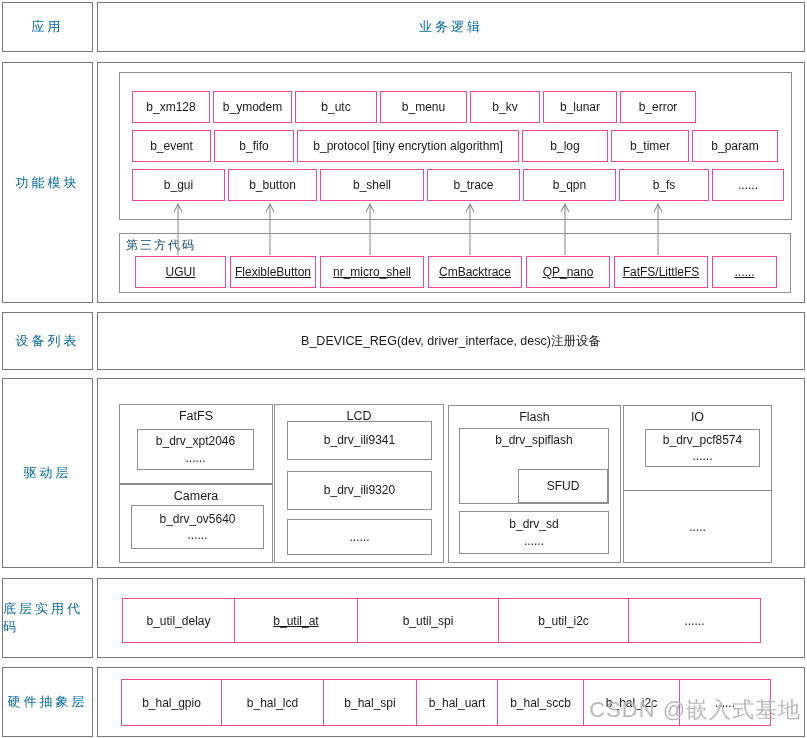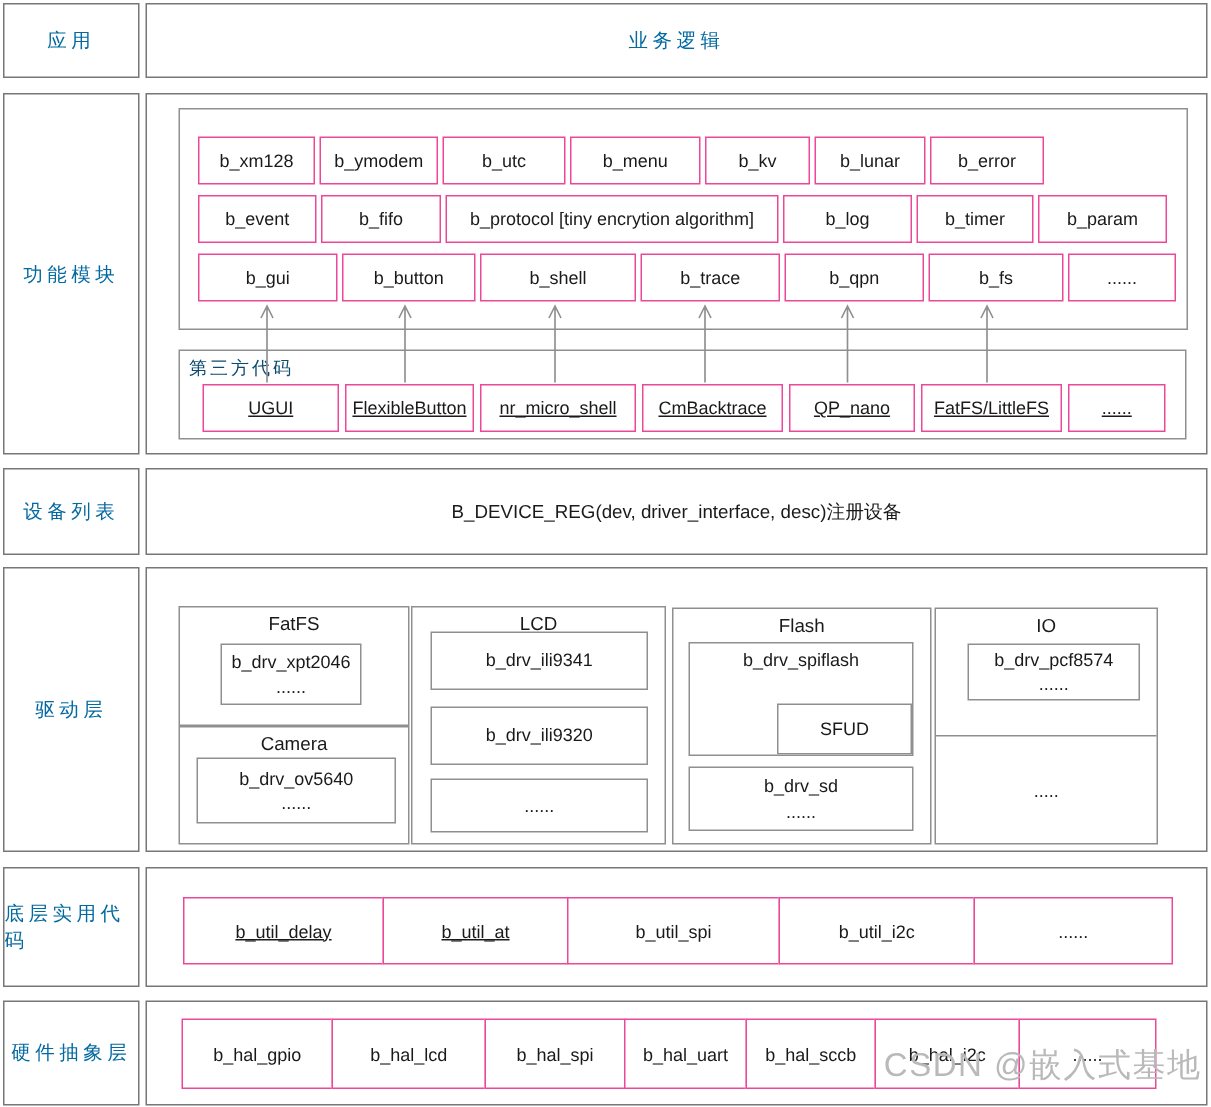--- a/index.html
+++ b/index.html
@@ -123,21 +123,21 @@
     </g>
   </svg>
 
   <div class="rbox centered" style="top:312px;height:58px;font-size:12.5px;">
     <span>B_DEVICE_REG(dev, driver_interface, desc)注册设备</span>
   </div>
 
   <div class="rbox" style="top:378px;height:190px;">
     <div class="dgroup" style="left:21px;top:25px;width:154px;height:80px;">
       <div class="dtitle">FatFS</div>
-      <div class="dcell" style="left:27px;top:24px;width:94px;height:41px;">
+      <div class="dcell" style="left:17px;top:24px;width:117px;height:41px;">
         <span>b_drv_xpt2046</span>
         <span>......</span>
       </div>
     </div>
     <div class="dgroup" style="left:21px;top:105px;width:154px;height:79px;">
       <div class="dtitle">Camera</div>
       <div class="dcell" style="left:11px;top:20px;width:133px;height:44px;">
         <span>b_drv_ov5640</span>
         <span>......</span>
       </div>
@@ -165,21 +165,21 @@
         <span>b_drv_pcf8574</span>
         <span>......</span>
       </div>
       <div class="divider" style="top:84px;"></div>
       <div class="centered" style="position:absolute;left:0;top:85px;width:100%;height:72px;font-size:12px;">.....</div>
     </div>
   </div>
 
   <div class="rbox" style="top:578px;height:80px;">
     <div class="urow" style="left:24px;top:19px;">
-      <div class="cell" style="width:134px;height:45px;text-decoration:underline;">b_util_delay</div>
+      <div class="cell" style="width:113px;height:45px;">b_util_delay</div>
       <div class="cell" style="width:124px;height:45px;text-decoration:underline;">b_util_at</div>
       <div class="cell" style="width:142px;height:45px;">b_util_spi</div>
       <div class="cell" style="width:131px;height:45px;">b_util_i2c</div>
       <div class="cell" style="width:133px;height:45px;">......</div>
     </div>
   </div>
 
   <div class="rbox" style="top:667px;height:70px;">
     <div class="urow" style="left:23px;top:11px;">
       <div class="cell" style="width:101px;height:47px;">b_hal_gpio</div>

